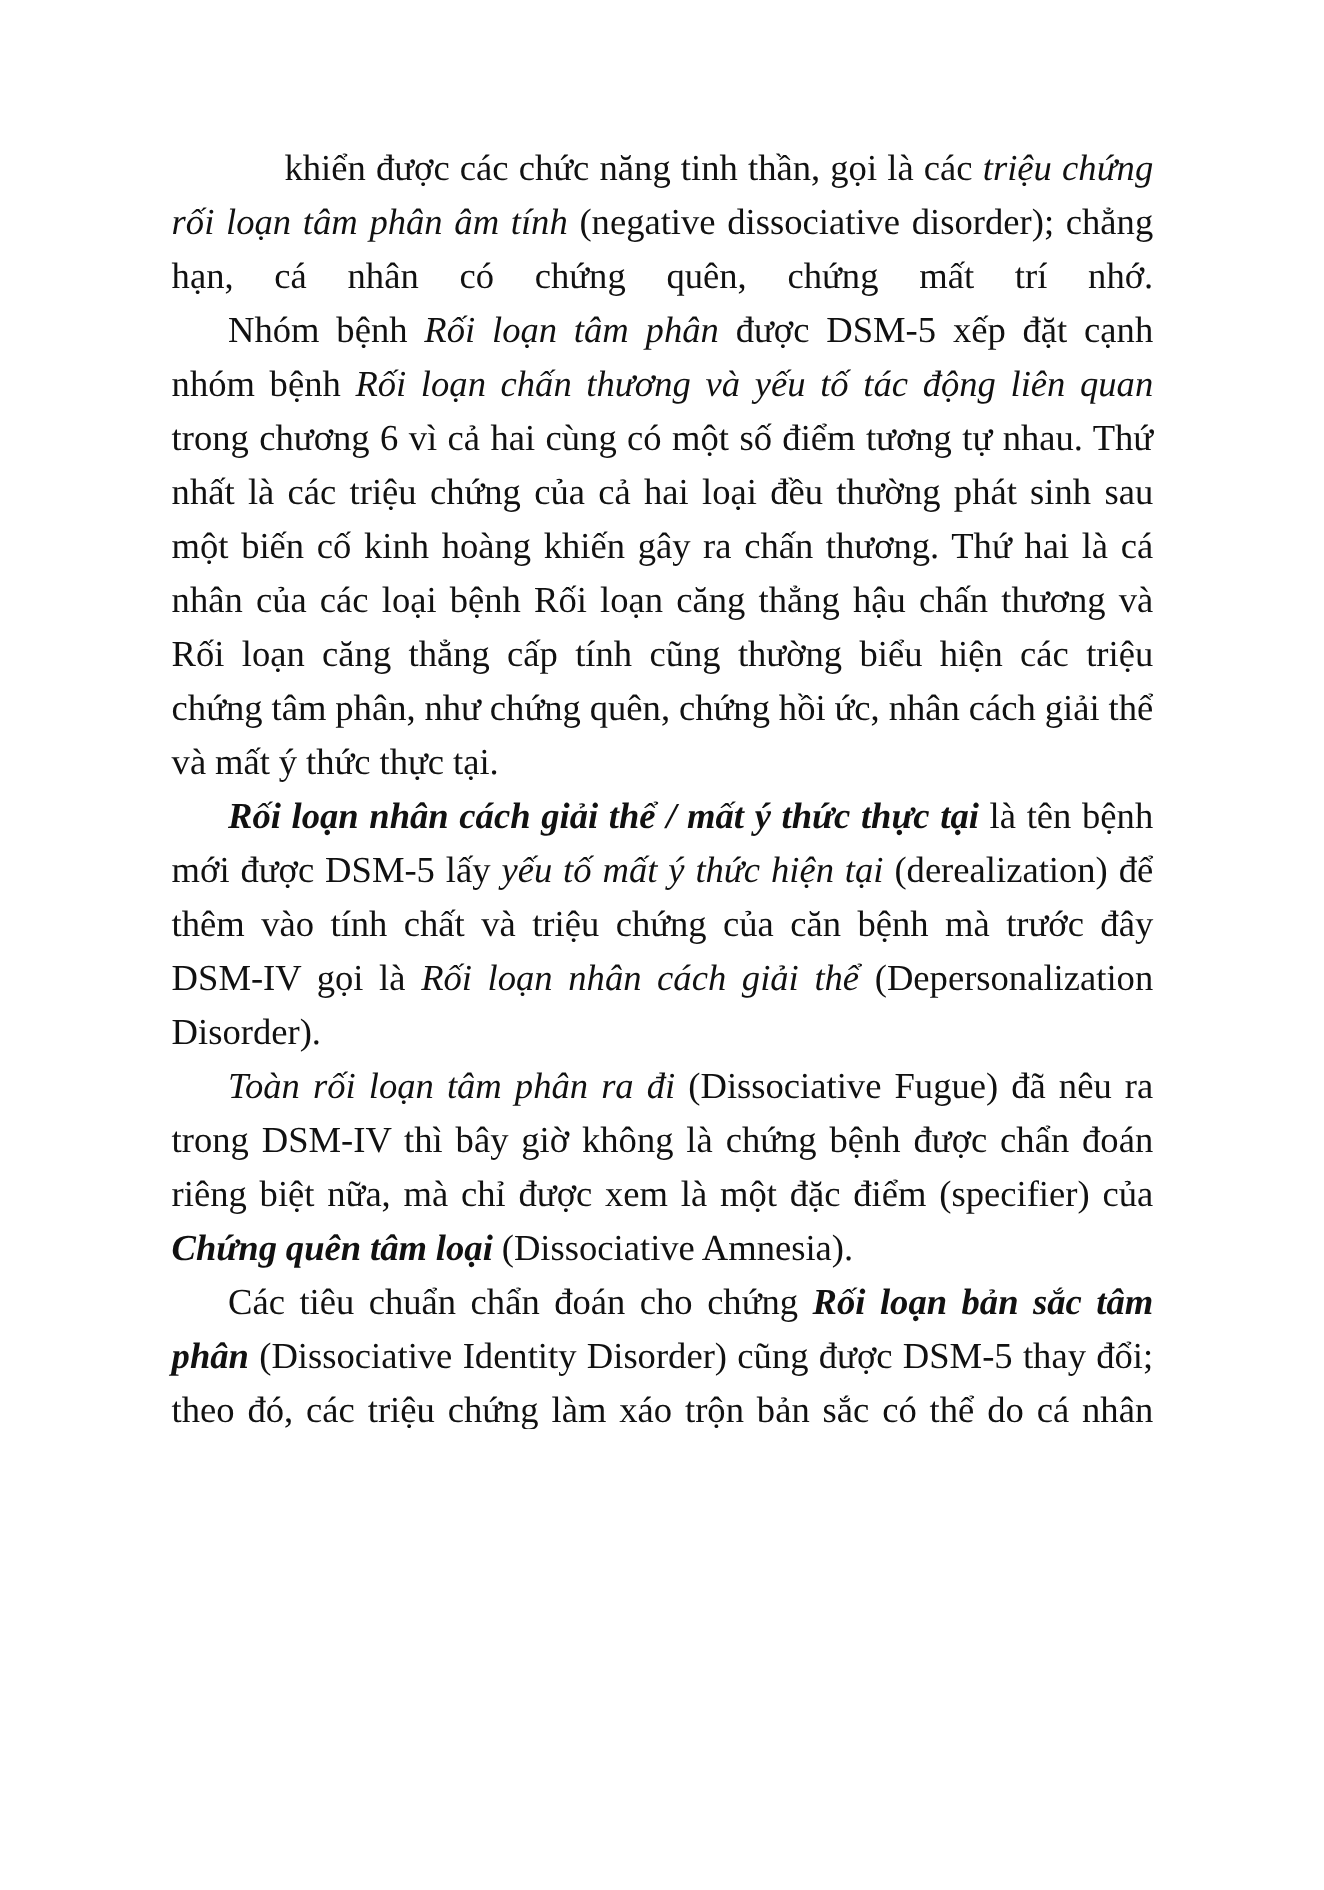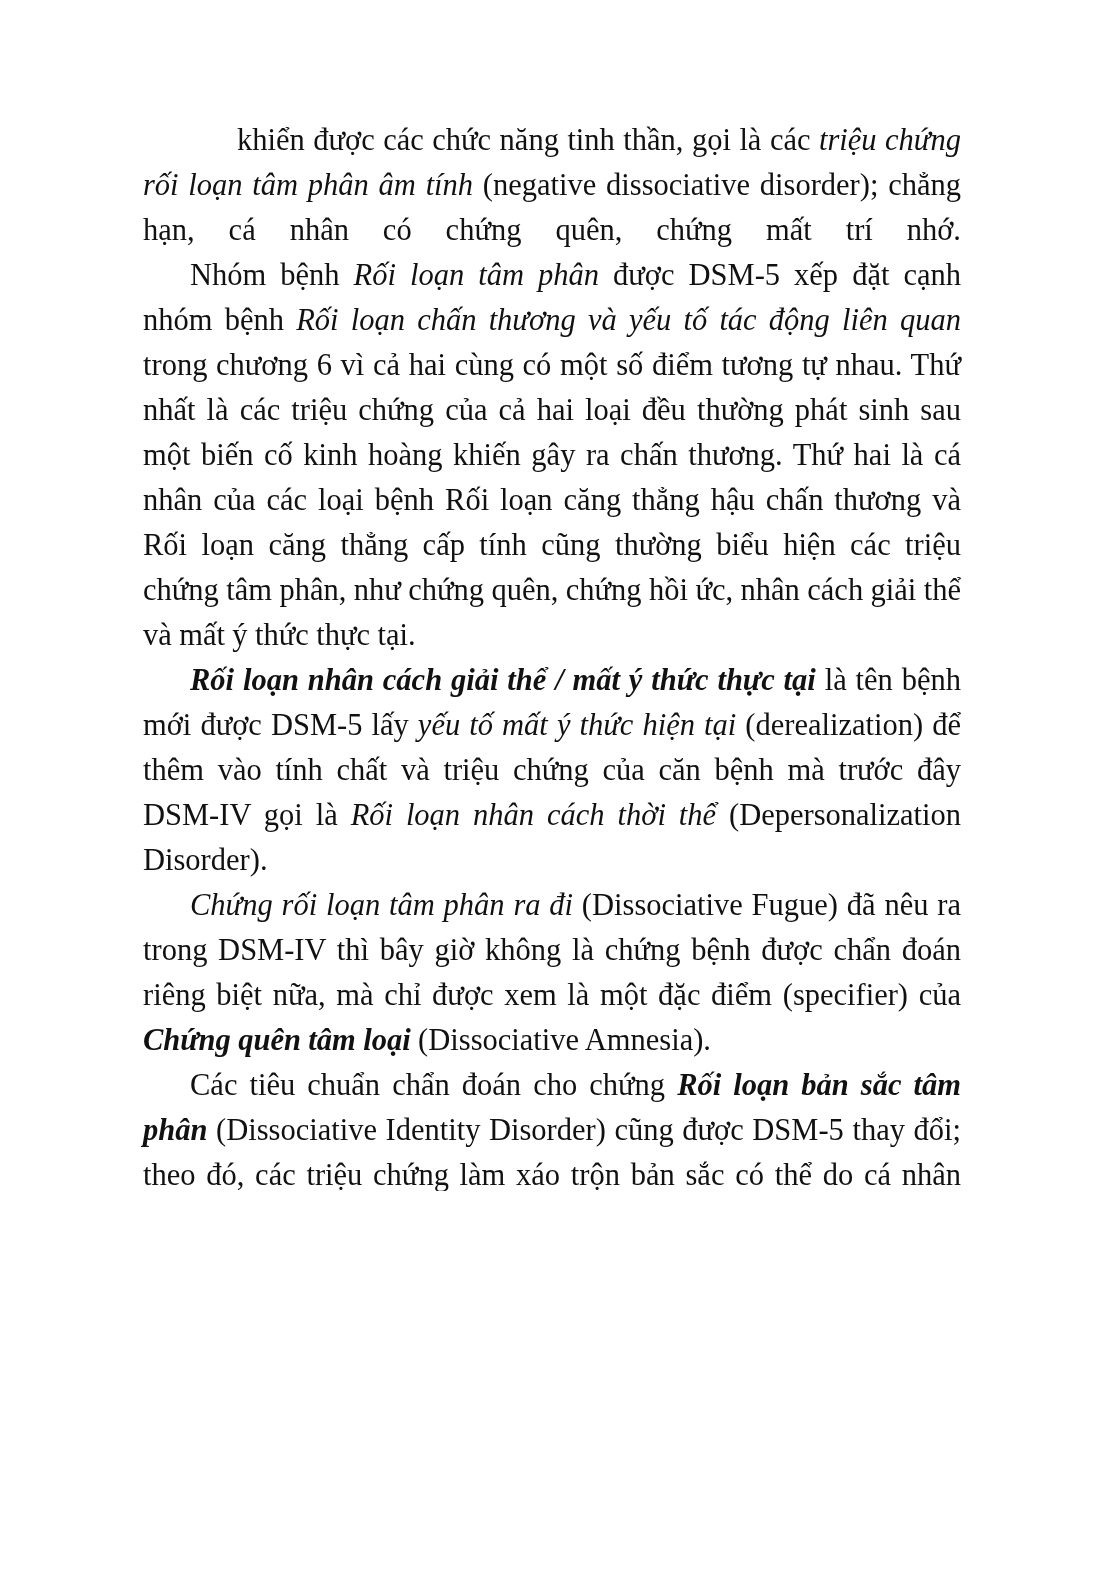--- a/index.html
+++ b/index.html
@@ -81,22 +81,22 @@
   }
 </style>
 </head>
 <body>
 
 <div class="page">
 
   <div class="text-column">
     <p class="para continuation last-line-full">khiển được các chức năng tinh thần, gọi là các <i>triệu chứng rối loạn tâm phân âm tính</i> (negative dissociative disorder); chẳng hạn, cá nhân có chứng quên, chứng mất trí nhớ.</p>
     <p class="para indent">Nhóm bệnh <i>Rối loạn tâm phân</i> được <b>DSM-5</b> xếp đặt cạnh nhóm bệnh <i>Rối loạn chấn thương và yếu tố tác động liên quan</i> trong chương 6 vì cả hai cùng có một số điểm tương tự nhau. Thứ nhất là các triệu chứng của cả hai loại đều thường phát sinh sau một biến cố kinh hoàng khiến gây ra chấn thương. Thứ hai là cá nhân của các loại bệnh Rối loạn căng thẳng hậu chấn thương và Rối loạn căng thẳng cấp tính cũng thường biểu hiện các triệu chứng tâm phân, như chứng quên, chứng hồi ức, nhân cách giải thể và mất ý thức thực tại.</p>
-    <p class="para indent"><span class="bi">Rối loạn nhân cách giải thể / mất ý thức thực tại</span> là tên bệnh mới được <b>DSM-5</b> lấy <i>yếu tố mất ý thức hiện tại</i> (derealization) để thêm vào tính chất và triệu chứng của căn bệnh mà trước đây <b>DSM-IV</b> gọi là <i>Rối loạn nhân cách thời thể</i> (Depersonalization Disorder).</p>
-    <p class="para indent"><i>Chứng rối loạn tâm phân ra đi</i> (Dissociative Fugue) đã nêu ra trong <b>DSM-IV</b> thì bây giờ không là chứng bệnh được chẩn đoán riêng biệt nữa, mà chỉ được xem là một đặc điểm (specifier) của <span class="bi">Chứng quên tâm loại</span> (Dissociative Amnesia).</p>
+    <p class="para indent"><span class="bi">Rối loạn nhân cách giải thể / mất ý thức thực tại</span> là tên bệnh mới được <b>DSM-5</b> lấy <i>yếu tố mất ý thức hiện tại</i> (derealization) để thêm vào tính chất và triệu chứng của căn bệnh mà trước đây <b>DSM-IV</b> gọi là <i>Rối loạn nhân cách giải thể</i> (Depersonalization Disorder).</p>
+    <p class="para indent"><i>Toàn rối loạn tâm phân ra đi</i> (Dissociative Fugue) đã nêu ra trong <b>DSM-IV</b> thì bây giờ không là chứng bệnh được chẩn đoán riêng biệt nữa, mà chỉ được xem là một đặc điểm (specifier) của <span class="bi">Chứng quên tâm loại</span> (Dissociative Amnesia).</p>
     <p class="para indent last-line-full">Các tiêu chuẩn chẩn đoán cho chứng <span class="bi">Rối loạn bản sắc tâm phân</span> (Dissociative Identity Disorder) cũng được <b>DSM-5</b> thay đổi; theo đó, các triệu chứng làm xáo trộn bản sắc có thể do cá nhân tường thuật hay do quan sát được từ bên ngoài, và cá nhân có thể có những sai biệt, hụt hẫng trong trí nhớ về những việc xảy ra</p>
   </div>
 
   <div class="footer">
     <span class="folio">380</span>
     <span class="running-name">Phạm Toàn</span>
   </div>
 
 </div>
 

